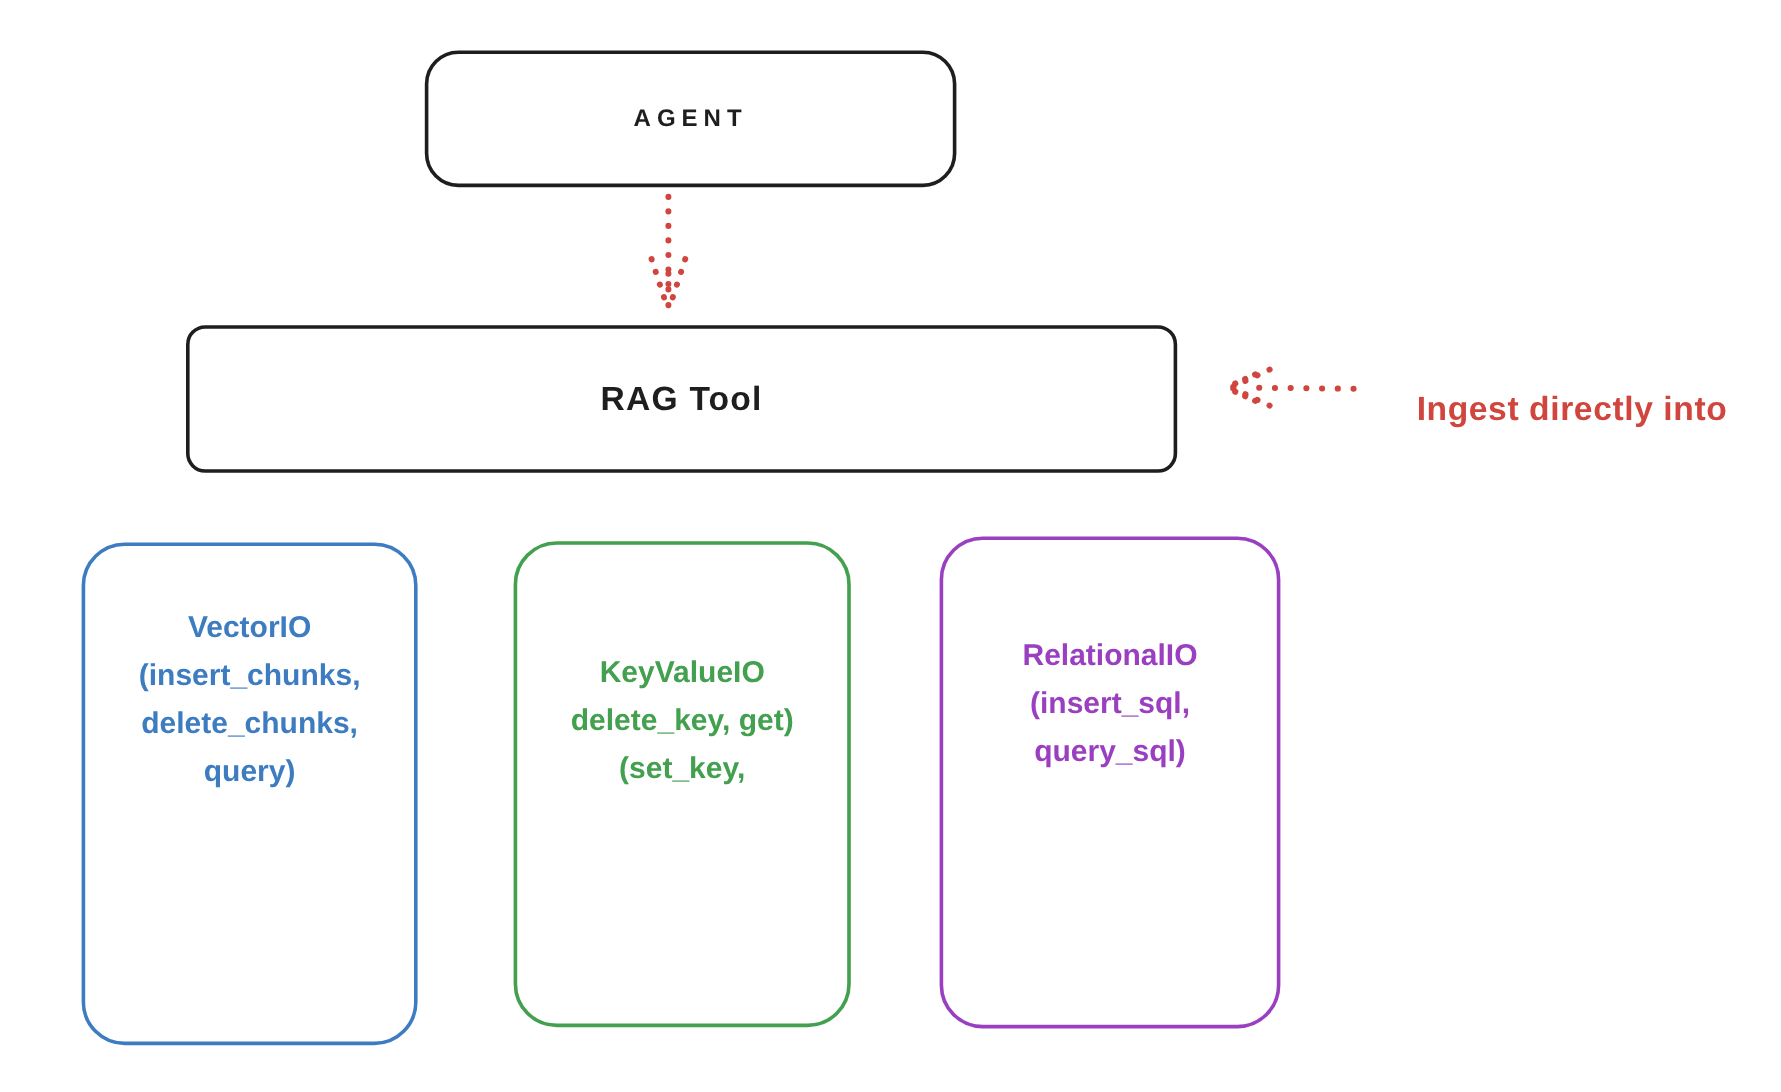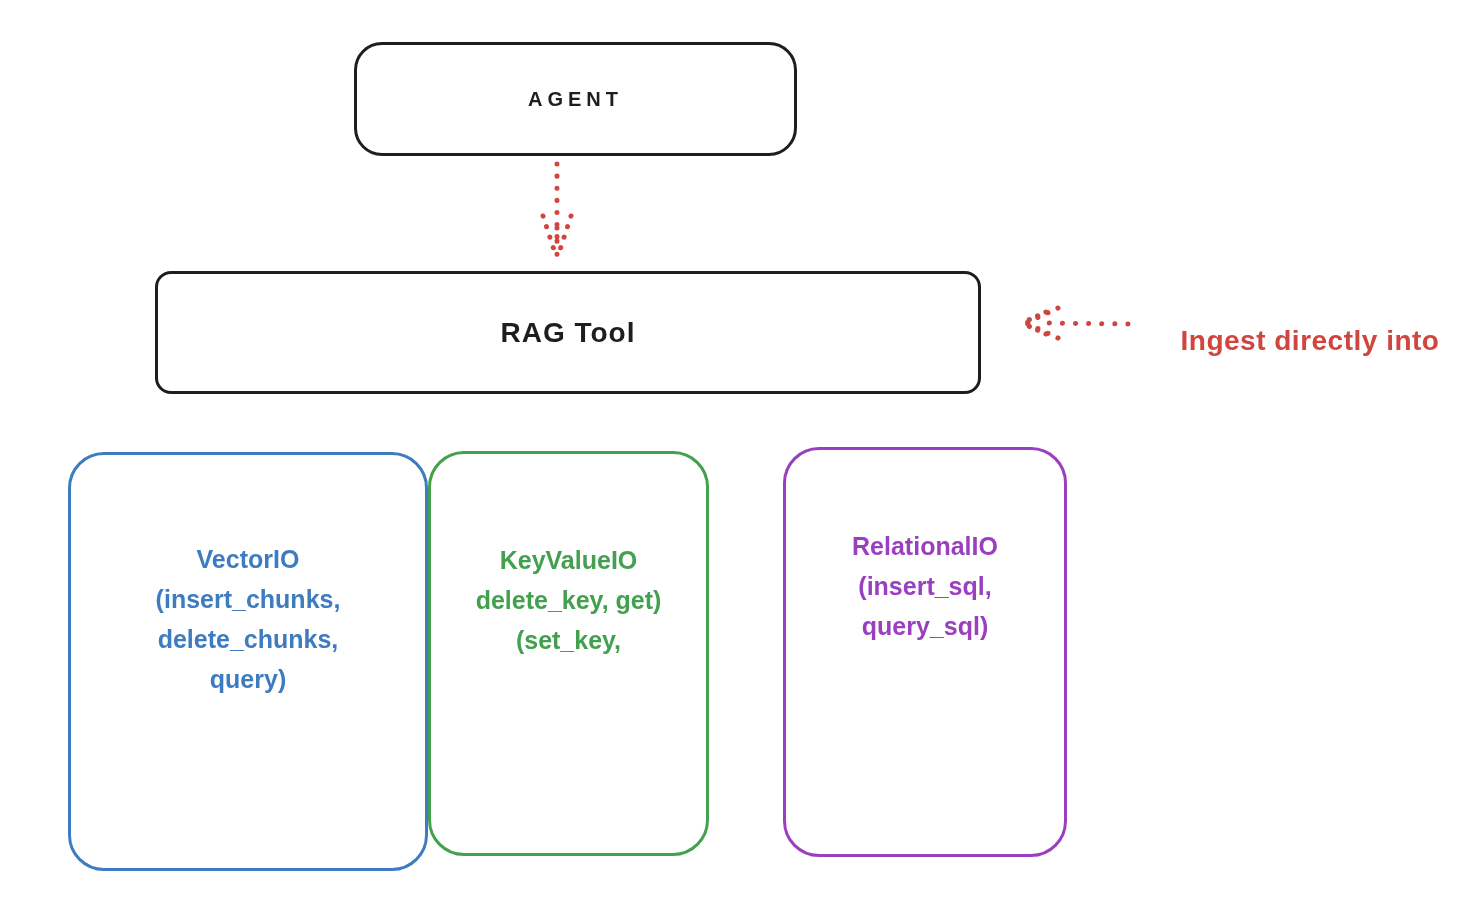--- a/index.html
+++ b/index.html
@@ -40,21 +40,21 @@
   }
   .storage-node {
     border-width: 3.5px;
     border-radius: 36px;
     flex-direction: column;
     justify-content: flex-start;
     text-align: center;
     font-size: 25px; font-weight: 600;
     line-height: 40px;
   }
-  .storage-vector     { left: 68px;  top: 452px; width: 360px; height: 419px; padding-top: 84px; }
+  .storage-vector     { left: 68px;  top: 452px; width: 280px; height: 419px; padding-top: 48px; }
   .storage-keyvalue   { left: 428px; top: 451px; width: 281px; height: 405px; padding-top: 86px; }
   .storage-relational { left: 783px; top: 447px; width: 284px; height: 410px; padding-top: 76px; }
   .line-gap { height: 40px; }
   .arrow { position: absolute; }
   .arrow svg { display: block; }
   .annotation {
     position: absolute;
     left: 1138px; top: 282px;
     width: 344px;
     text-align: center;

